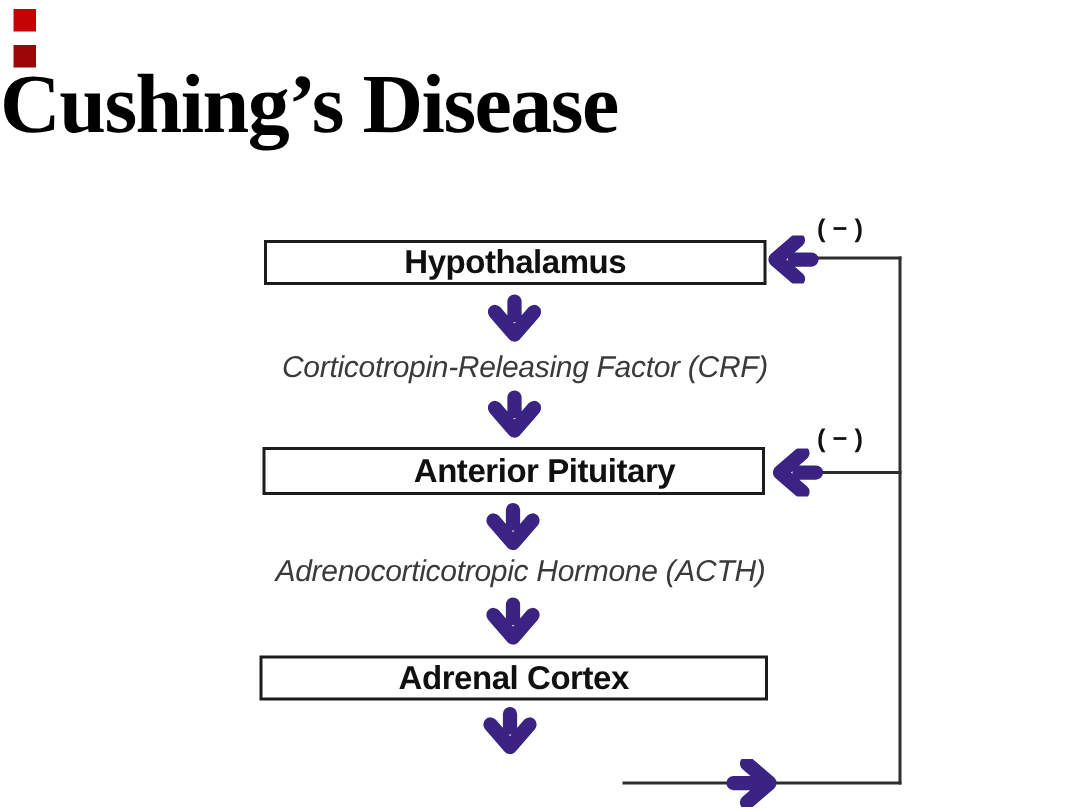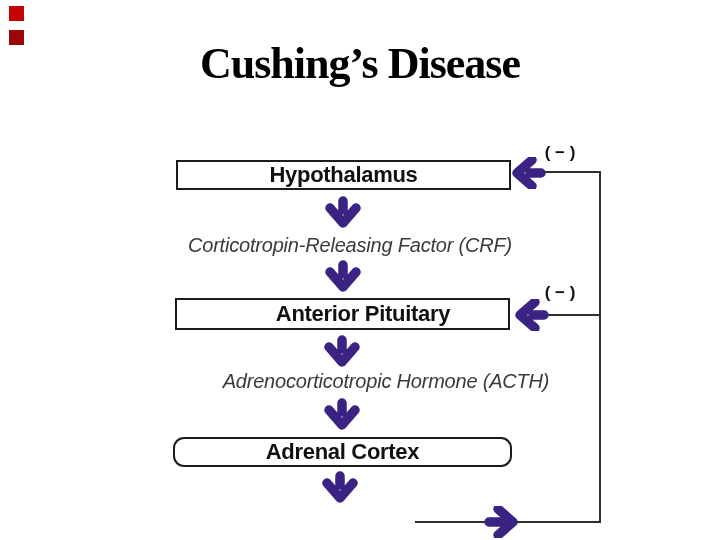--- a/index.html
+++ b/index.html
@@ -21,24 +21,23 @@
     height: 15px;
   }
   .sq1 { left: 9px;  top: 6px;  }
   .sq2 { left: 9px;  top: 30px; }
   .slide-title {
     position: absolute;
     left: 0;
     top: 38px;
     width: 720px;
     margin: 0;
-    text-align: center;
     font-family: "Liberation Serif", serif;
     font-weight: bold;
-    font-size: 44px;
+    font-size: 56px;
     letter-spacing: -1px;
     color: #000000;
   }
   .node-box {
     position: absolute;
     box-sizing: border-box;
     background: #ffffff;
     border: 2px solid #1c1c1c;
     text-align: center;
     font-weight: bold;
@@ -51,21 +50,21 @@
   .box-adrenal-cortex    { left: 173px; top: 437px; width: 339px; height: 30px; line-height: 26px; }
   .hormone-label {
     position: absolute;
     font-style: italic;
     font-size: 20px;
     letter-spacing: -0.2px;
     color: #3a3a3a;
     text-align: center;
   }
   .label-crf  { left: 180px; top: 234px; width: 340px; }
-  .label-acth { left: 177px; top: 370px; width: 340px; margin-left: 39px; }
+  .label-acth { left: 177px; top: 370px; width: 340px; }
   .label-gluc { left: 172px; top: 511px; width: 340px; }
   .neg-sign {
     position: absolute;
     width: 50px;
     text-align: center;
     font-weight: bold;
     font-size: 17px;
     color: #111111;
   }
   .neg-1 { left: 535px; top: 143px; }
@@ -109,21 +108,21 @@
   <div class="fb-line fb-mid" style="background: rgb(46, 46, 46);"></div>
   <div class="fb-line fb-vert" style="background: rgb(46, 46, 46);"></div>
   <div class="fb-line fb-bottom" style="background: rgb(46, 46, 46);"></div>
 
   <div class="node-box box-hypothalamus" style="border-color: rgb(28, 28, 28);">
     <span>Hypothalamus</span>
   </div>
   <div class="node-box box-anterior-pituitary" style="border-color: rgb(28, 28, 28);">
     <span>Anterior Pituitary</span>
   </div>
-  <div class="node-box box-adrenal-cortex" style="border-color: rgb(28, 28, 28); border-radius: 11px;">
+  <div class="node-box box-adrenal-cortex" style="border-color: rgb(28, 28, 28);">
     <span>Adrenal Cortex</span>
   </div>
 
   <div class="hormone-label label-crf">Corticotropin-Releasing Factor (CRF)</div>
   <div class="hormone-label label-acth">Adrenocorticotropic Hormone (ACTH)</div>
 
   <div class="neg-sign neg-1">( − )</div>
   <div class="neg-sign neg-2">( − )</div>
 
   <svg class="arr arr-d1" width="36" height="32" viewBox="0 0 36 32">

